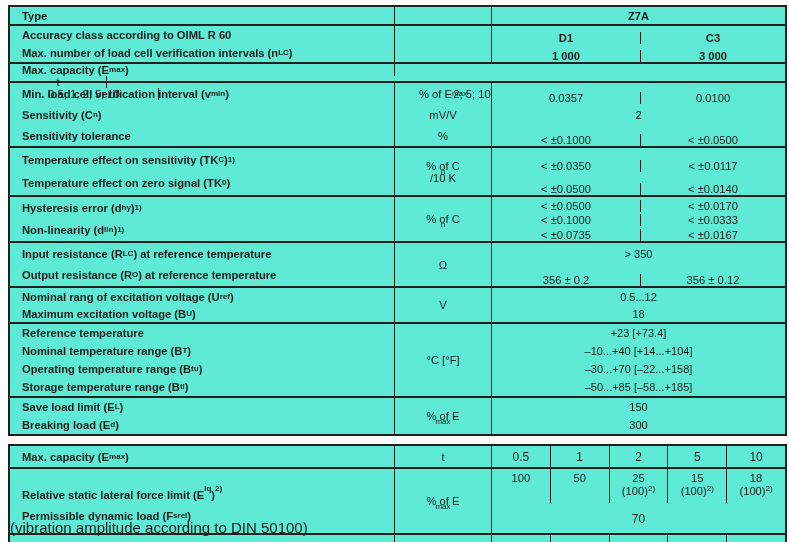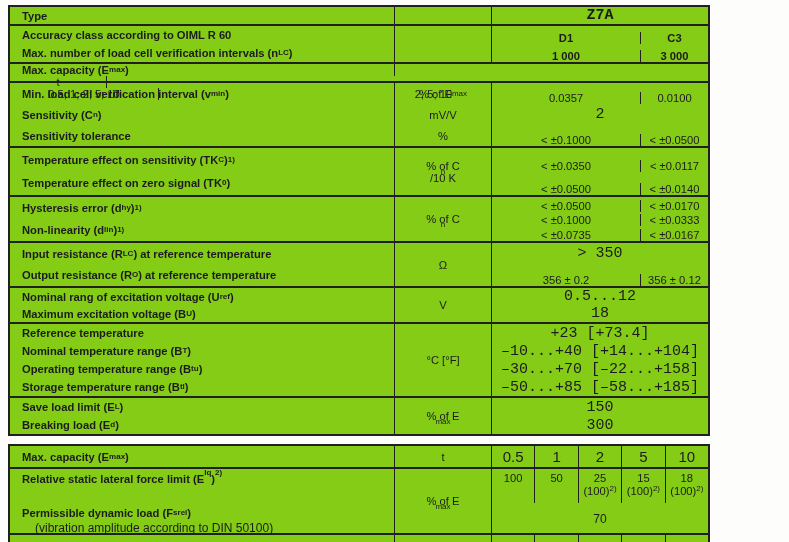--- a/index.html
+++ b/index.html
@@ -1,53 +1,53 @@
 <!DOCTYPE html>
 <html><head>
 <meta charset="utf-8">
 <style>
   :root{ --bc:#202020; --tc:#1c1c1e; }
   html,body{margin:0;padding:0;}
   body{width:789px;height:542px;background:#ffffff;font-family:"Liberation Sans",sans-serif;color:var(--tc);overflow:hidden;}
   .page{position:relative;width:789px;height:542px;background:#fdfdfc;}
-  .tbl{position:absolute;left:8px;width:702px;border:2px solid var(--bc);box-sizing:border-box;background:#84cc16;}
+  .tbl{position:absolute;left:8px;width:779px;border:2px solid var(--bc);box-sizing:border-box;background:#5eead4;}
   #t1{top:5px;height:431px;border-bottom:2px solid var(--bc);}
   #t2{top:444px;height:98px;border-bottom:none;}
   .grp{display:flex;border-bottom:2px solid var(--bc);box-sizing:content-box;}
   .grp.last{border-bottom:none;}
   
   .nc{width:385px;min-width:385px;border-right:1px solid var(--bc);display:flex;flex-direction:column;box-sizing:border-box;}
   .uc{width:97px;min-width:97px;border-right:1px solid var(--bc);display:flex;flex-direction:column;align-items:center;justify-content:center;box-sizing:border-box;text-align:center;font-size:11.2px;}
   .vc{flex:1;display:flex;flex-direction:column;}
   
   .ln{flex:1;display:flex;align-items:center;padding-left:12px;font-weight:bold;font-size:11.2px;white-space:nowrap;}
   .uln{flex:1;display:flex;align-items:center;justify-content:center;font-size:11.2px;}
   .vln{flex:1;display:flex;align-items:flex-end;font-size:11.2px;}
-  .vspan{flex:1;display:flex;align-items:center;justify-content:center;font-size:15px;font-family:Liberation Mono, monospace;}
+  .vspan{flex:1;display:flex;align-items:center;justify-content:center;font-size:11px;}
   .vhalf{width:148px;min-width:148px;display:flex;align-items:center;justify-content:center;box-sizing:border-box;}
   .vhalf2{flex:1;border-left:1px solid var(--bc);display:flex;align-items:center;justify-content:center;box-sizing:border-box;}
   .bold{font-weight:bold;}
   sub{font-size:8px;line-height:0;vertical-align:-2px;}
   sup{font-size:8px;line-height:0;vertical-align:4px;}
   
   .g-type{height:17px;} .g-acc{height:36px;} .g-cap{height:17px;flex-direction:column;} .g-sens{height:63px;}
   .g-tk{height:47px;} .g-hyst{height:44px;} .g-res{height:43px;} .g-volt{height:34px;}
   .g-temp{height:72px;} .g-load{height:36px;}
   
   .g-cap2{height:21px;} .g-force{height:64px;} .g-stub{height:7px;border-top:0;}
   .cellrow{flex:1;display:flex;align-items:stretch;}
-  .cell{flex:1;display:flex;align-items:center;justify-content:center;font-size:15px;box-sizing:border-box;}
+  .cell{flex:1;display:flex;align-items:center;justify-content:center;font-size:12px;box-sizing:border-box;}
   .cell + .cell{border-left:1px solid var(--bc);}
   .frow1{height:34px;display:flex;align-items:stretch;}
   .fcell{flex:1;display:flex;flex-direction:column;align-items:center;justify-content:flex-start;padding-top:3px;font-size:11.2px;line-height:13px;box-sizing:border-box;text-align:center;}
   .fcell + .fcell{border-left:1px solid var(--bc);}
   .frow2{flex:1;display:flex;align-items:flex-start;justify-content:center;font-size:12px;padding-top:9px;}
-  .fl1{height:34px;display:flex;align-items:flex-start;padding-top:4px;padding-left:12px;font-weight:bold;font-size:11.2px;white-space:nowrap;}
+  .fl1{height:34px;display:flex;align-items:flex-start;padding-top:4px;padding-left:12px;font-weight:bold;font-size:11.2px;white-space:nowrap;margin-top:16px;}
   .fl2{height:19px;display:flex;align-items:center;padding-left:12px;font-weight:bold;font-size:11.2px;white-space:nowrap;}
-  .fl3{height:11px;display:flex;align-items:center;padding-left:25px;font-weight:normal;font-size:12px;white-space:nowrap;}
+  .fl3{height:11px;display:flex;align-items:center;font-weight:normal;font-size:15px;white-space:nowrap;}
   .stubcell{flex:1;box-sizing:border-box;}
   .stubcell + .stubcell{border-left:1px solid var(--bc);}
 </style>
 </head>
 <body>
 
 <div class="page">
 
   <div class="tbl" id="t1">
 

